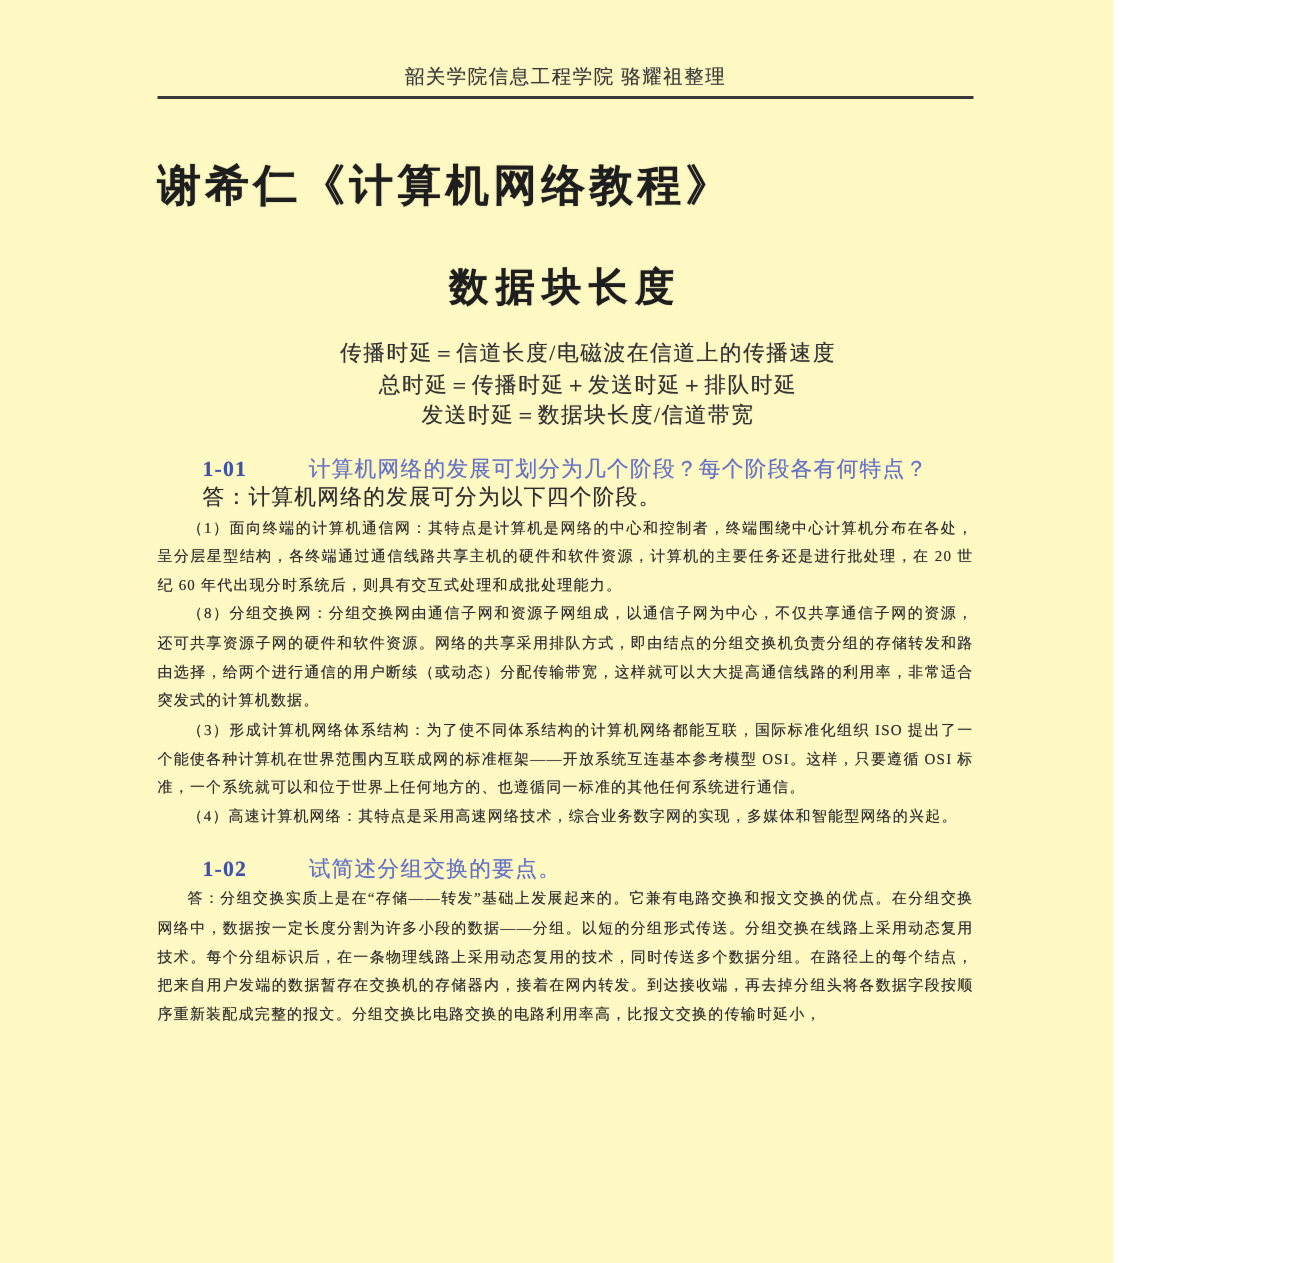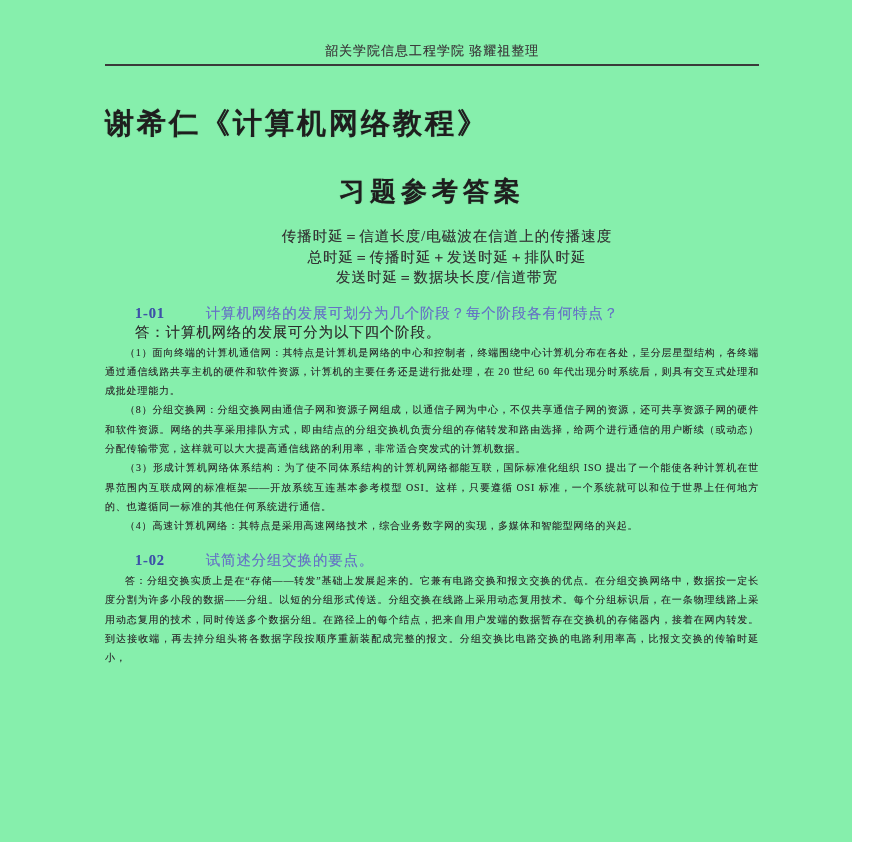--- a/index.html
+++ b/index.html
@@ -2,23 +2,23 @@
 <html><head>
 <meta charset="utf-8">
 <style>
   html, body {
     margin: 0;
     padding: 0;
     background: #ffffff;
   }
   .page {
     position: relative;
-    width: 852px;
+    width: 742px;
     height: 842px;
-    background: #86efac;
+    background: #fef9c3;
     font-family: "Liberation Serif", "DejaVu Serif", serif;
     color: #2e2e2e;
     overflow: hidden;
   }
   .content {
     margin: 0 93px 0 105px; 
   }
   .page-header {
     padding-top: 42px;
     text-align: center;
@@ -110,21 +110,21 @@
 </head>
 <body>
 
 <div class="page">
   <div class="content">
 
     <div class="page-header">韶关学院信息工程学院 骆耀祖整理</div>
     <hr class="header-rule">
 
     <div class="doc-title">谢希仁《计算机网络教程》</div>
-    <div class="doc-subtitle">习题参考答案</div>
+    <div class="doc-subtitle">数据块长度</div>
 
 
     <div class="formulas">
       <p class="formula-line">传播时延＝信道长度/电磁波在信道上的传播速度</p>
       <p class="formula-line">总时延＝传播时延＋发送时延＋排队时延</p>
       <p class="formula-line">发送时延＝数据块长度/信道带宽</p>
     </div>
 
     <div class="question-heading">
       <span class="q-number">1-01</span><span class="q-text">计算机网络的发展可划分为几个阶段？每个阶段各有何特点？</span>

